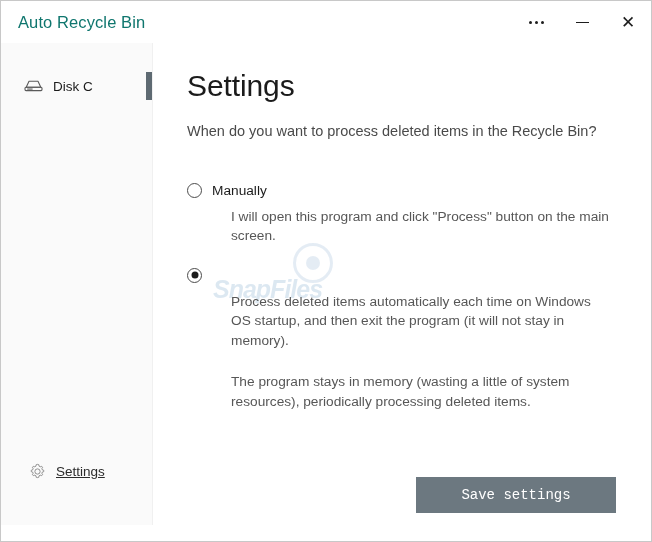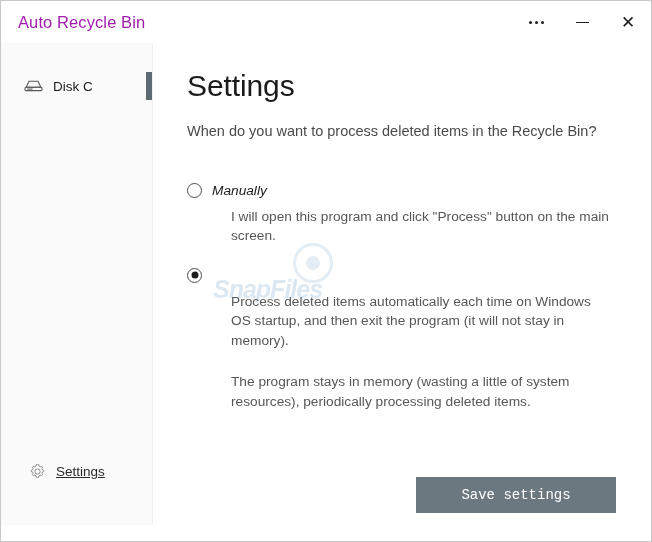--- a/index.html
+++ b/index.html
@@ -27,21 +27,21 @@
     left: 0; top: 0;
     width: 100%;
     height: 42px;
     background: #ffffff;
     display: flex;
     align-items: center;
   }
   #app-title {
     margin-left: 17px;
     font-size: 16.5px;
-    color: #a21caf;
+    color: #0f766e;
     letter-spacing: 0.1px;
     white-space: nowrap;
   }
   #window-controls {
     position: absolute;
     right: 0; top: 0;
     height: 42px;
     display: flex;
     align-items: center;
   }
@@ -176,21 +176,20 @@
     position: absolute;
     left: 34px;
     top: 140px;
     right: 18px;
   }
   .option { margin-bottom: 22px; }
   .option-head {
     display: flex;
     align-items: flex-start;
     cursor: pointer;
-    font-style: italic;
   }
   .radio {
     width: 15px;
     height: 15px;
     box-sizing: border-box;
     border: 1.4px solid #4c4c4c;
     border-radius: 50%;
     margin-right: 10px;
     flex: 0 0 auto;
     background: #ffffff;

